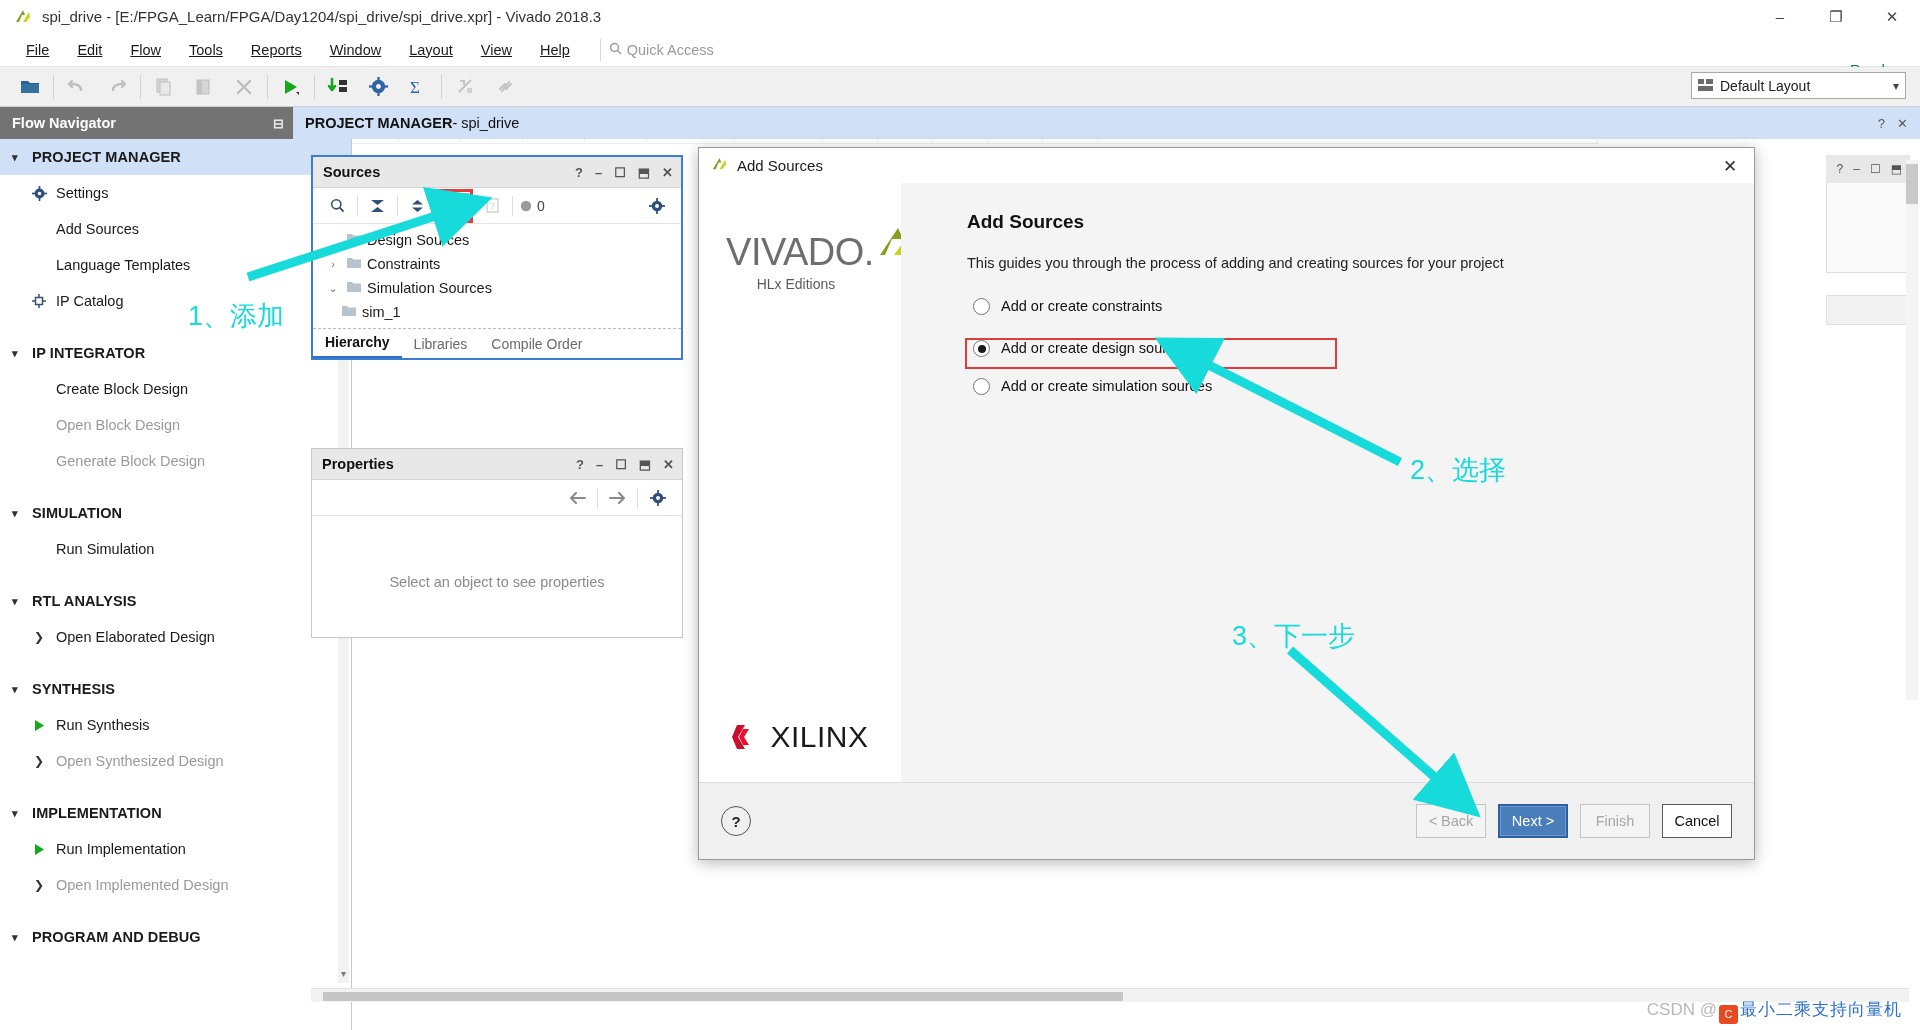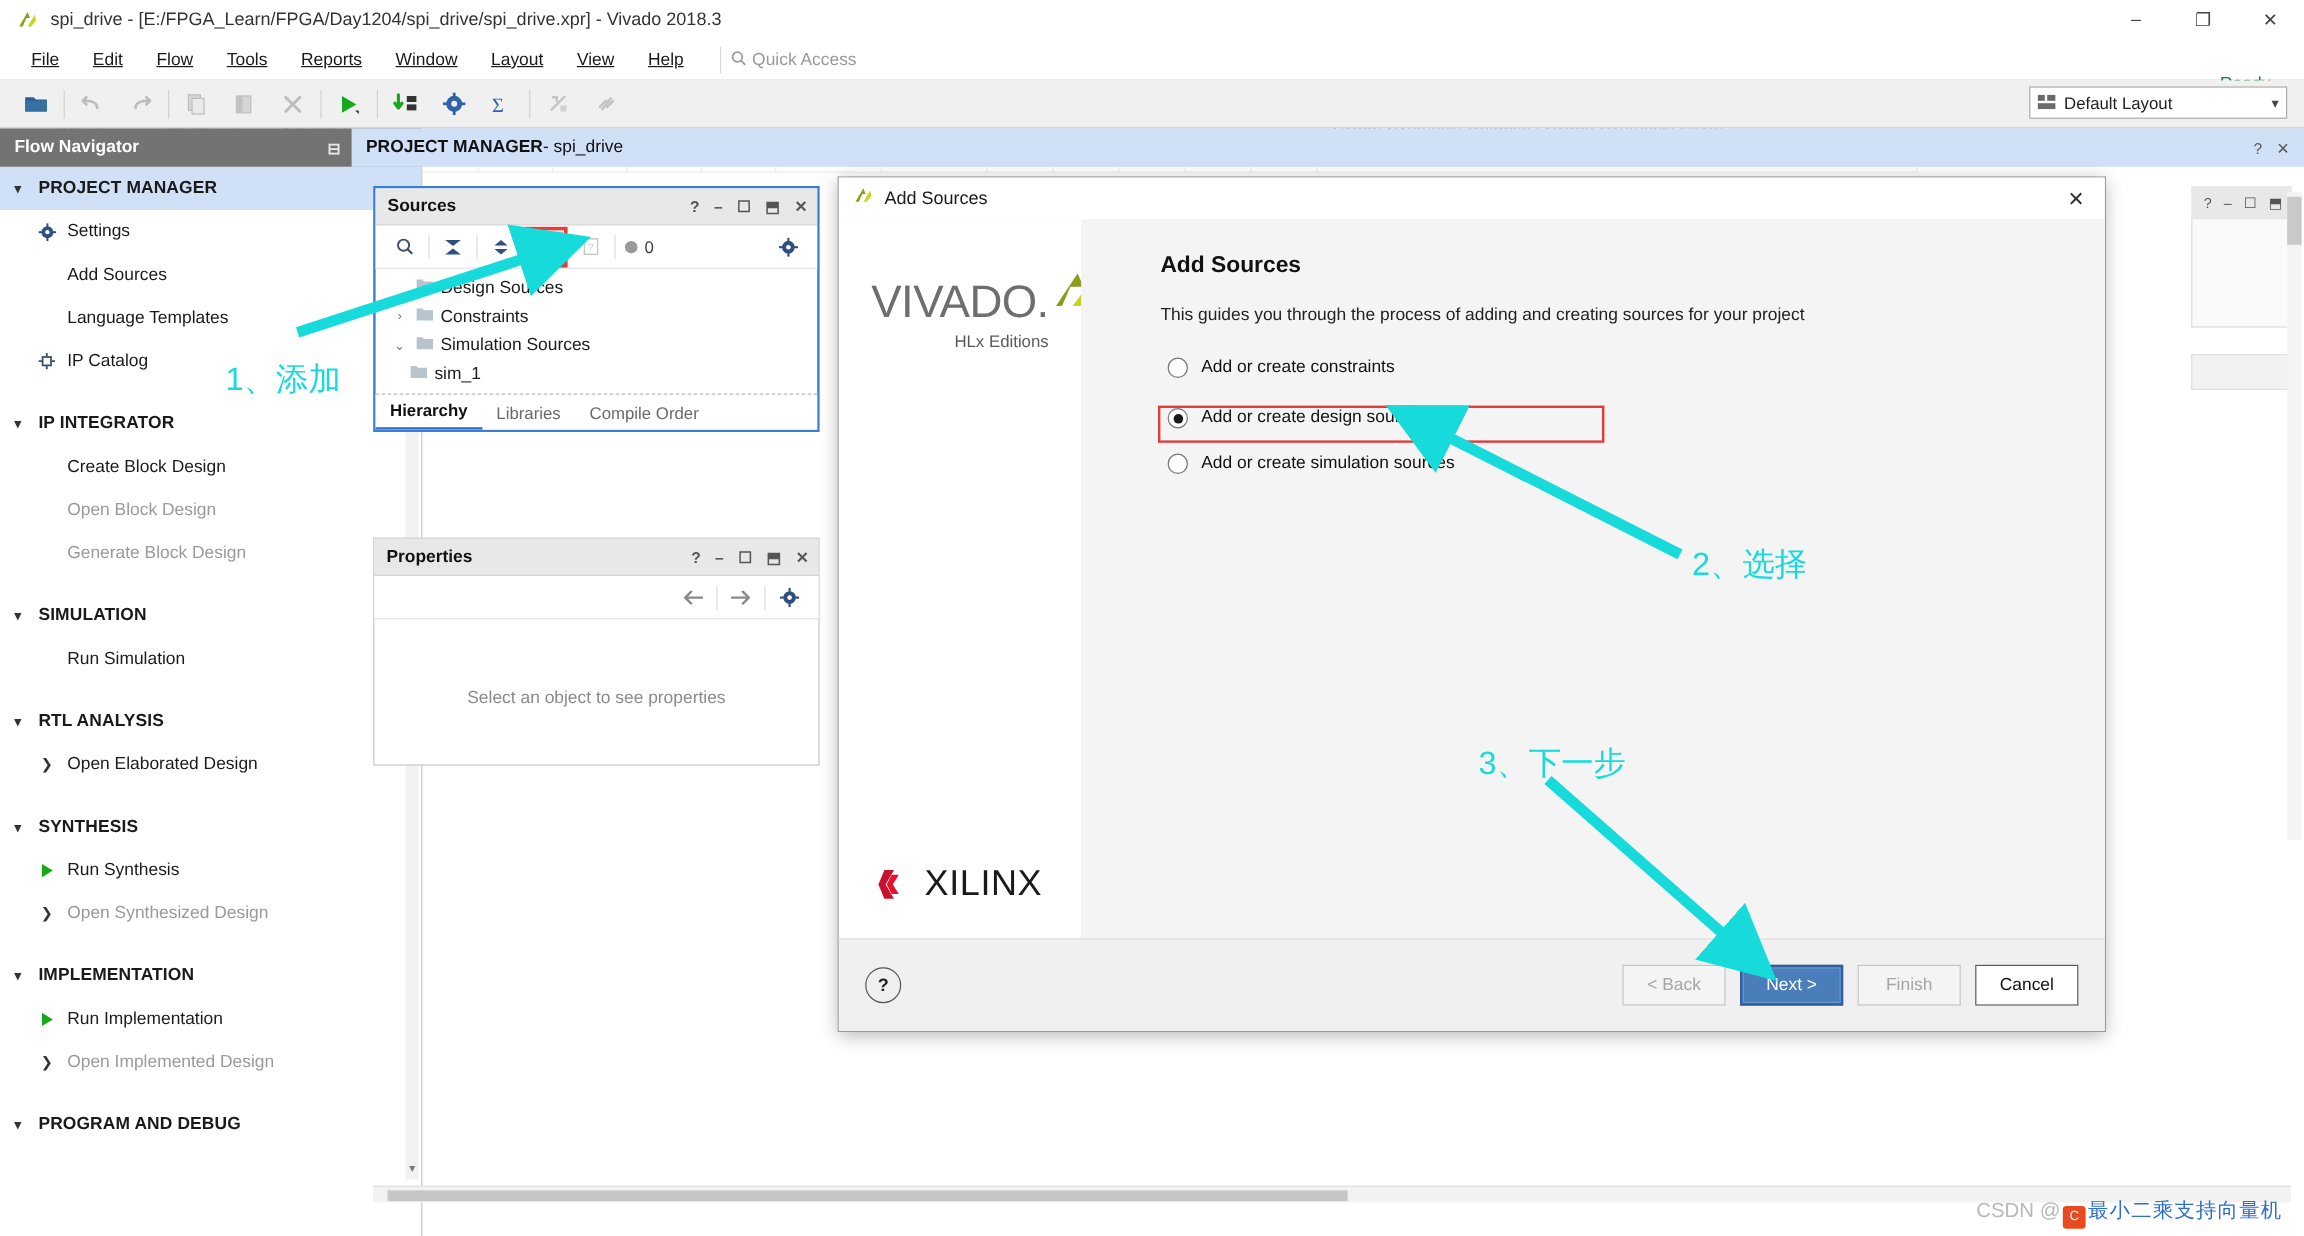--- a/index.html
+++ b/index.html
@@ -154,21 +154,21 @@
   .dlg-h { font-size: 19px; font-weight: bold; color: #111; }
   .dlg-sub { font-size: 14.5px; color: #222; margin-top: 22px; }
   .radios { margin-top: 27px; }
   .radio-row { display: flex; gap: 11px; height: 31px; margin-bottom: 9px; font-size: 14.5px; color: #111; padding-left: 6px; width: 370px; }
   .radio-row.hl { border: 2px solid #e03c3c; width: 372px; margin-left: -2px; }
   .rad { width: 17px; height: 17px; border: 1.6px solid #767676; border-radius: 50%; background: #fff; display: flex; align-items: center; justify-content: center; flex: none; }
   .rad .dot { width: 8px; height: 8px; border-radius: 50%; background: #1a1a1a; }
   .dlg-foot { position: absolute; left: 0; bottom: 0; width: 1055px; height: 77px; background: #f0f0f0; border-top: 1px solid #dcdcdc; display: flex; align-items: center; padding: 0 22px; }
   .help-circle { width: 30px; height: 30px; border: 1.5px solid #555; border-radius: 50%; display: flex; align-items: center; justify-content: center; font-size: 15px; font-weight: bold; color: #222; }
   .dbtns { margin-left: auto; display: flex; gap: 12px; }
-  .dbtn { width: 86px; height: 34px; background: #f4f4f4; border: 1px solid #c4c4c4; font-size: 14.5px; color: #111; display: flex; align-items: center; justify-content: center; }
+  .dbtn { width: 70px; height: 34px; background: #f4f4f4; border: 1px solid #c4c4c4; font-size: 14.5px; color: #111; display: flex; align-items: center; justify-content: center; }
   .dbtn.disabled { color: #a6a6a6; }
   .dbtn.primary { background: #4a7ebb; color: #fff; border: 2px solid #2f5f9e; box-shadow: inset 0 0 0 1px #6d9bd1; }
   .dbtn.strong { border: 1.6px solid #5a5a5a; background: #fff; }
 
   
   .anno { position: absolute; color: #17dbdb; font-size: 27px; font-weight: 500; white-space: nowrap; }
   svg.overlay { position: absolute; left: 0; top: 0; width: 1920px; height: 1030px; pointer-events: none; }
 
   .watermark { position: absolute; right: 18px; bottom: 6px; font-size: 17px; color: #b9b9b9; white-space: nowrap; }
   .wm-badge { display:inline-block; width: 19px; height: 19px; background:#e8491f; color:#fff; font-size: 11px; text-align:center; line-height:19px; border-radius:3px; vertical-align:-3px; margin: 0 2px; }
@@ -767,21 +767,21 @@
             <path d="M2 14 L9 2 L11 7 L8 7 L5 14 Z" fill="#8a9e1b"></path>
             <path d="M9 14 L15 4 L16 9 L12 14 Z" fill="#c8d41e"></path>
           </svg>
       </span>
       <span>Add Sources</span>
     </div>
     <div class="dlg-close">✕</div>
 
     <div class="dlg-body">
       <div class="dlg-left">
-        <div style="text-align:right;">
+        <div style="text-align:center;">
           <div style="position:relative;display:inline-block;">
             <span style="font-size:38px;color:#6e6e6e;letter-spacing:-.5px;font-family:'Liberation Sans',sans-serif;">VIVADO.</span>
             <svg width="42" height="34" viewBox="0 0 42 34" style="position:absolute;right:-40px;top:-6px;">
               <path d="M8 30 L26 3 L31 14 L20 14 L13 30 Z" fill="#8a9e1b"></path>
               <path d="M22 30 L38 8 L41 20 L31 30 Z" fill="#c8d41e"></path>
             </svg>
           </div>
           <div style="font-size:14px;color:#5a5a5a;margin-top:2px;margin-left:-8px;">HLx Editions</div>
         </div>
         <div style="display:flex;align-items:center;gap:9px;">

